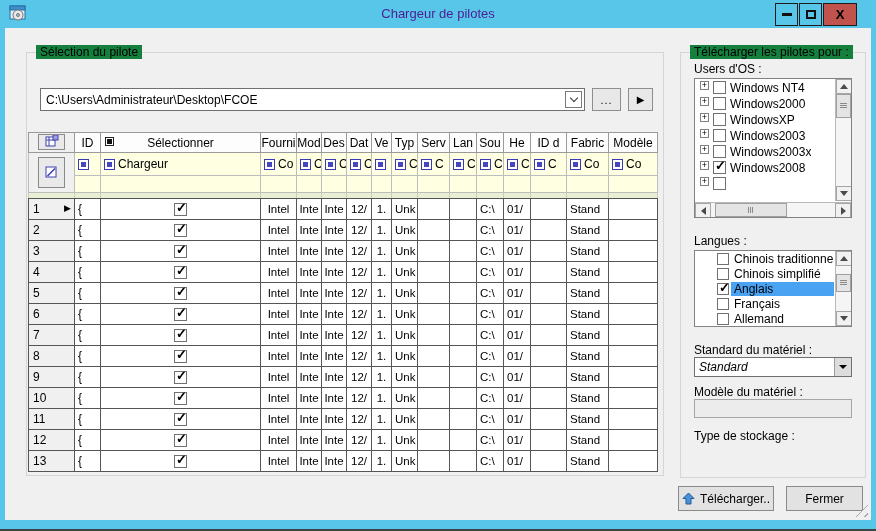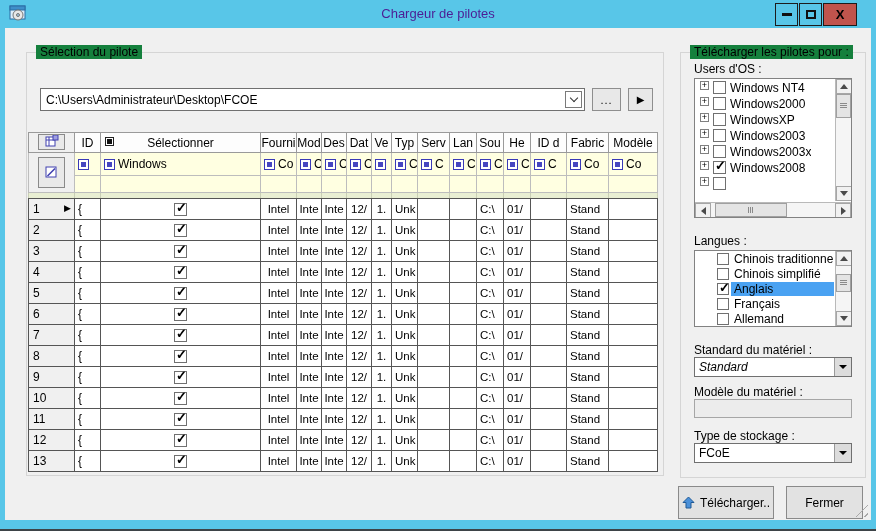--- a/index.html
+++ b/index.html
@@ -120,21 +120,21 @@
   
   .combo { position:absolute; left:689px; width:158px; height:20px; background:#fff; border:1px solid #707070;
            display:flex; align-items:stretch; }
   .combo .ctext { flex:1; padding:2px 4px; overflow:hidden; white-space:nowrap; }
   .combo .drop { width:17px; background:#dcdcdc; border-left:1px solid #9a9a9a; display:flex;
                  align-items:center; justify-content:center; flex:none; }
   .drop .dtri { width:0; height:0; border-top:4px solid #000; border-left:4px solid transparent; border-right:4px solid transparent; }
   .dinput { position:absolute; left:689px; width:158px; height:19px; background:#ececec; border:1px solid #a6a6a6; }
 
   
-  .pushbtn { position:absolute; top:458px; height:33px; background:#e2e2e2; border:1px solid #8a8a8a;
+  .pushbtn { position:absolute; top:458px; height:25px; background:#e2e2e2; border:1px solid #8a8a8a;
              display:flex; align-items:center; justify-content:center; gap:5px; font-size:12px; }
   .btn-download { left:673px; width:96px; }
   .btn-fermer { left:781px; width:77px; }
 
   .grip { position:absolute; right:3px; bottom:3px; width:17px; height:17px;
           background:repeating-linear-gradient(135deg, transparent 0 3px, #a8a8a8 3px 4px, transparent 4px 6px);
           clip-path:polygon(100% 0, 100% 100%, 0 100%); }
 </style>
 </head>
 <body>
@@ -230,21 +230,21 @@
 
           <td class="btncell" rowspan="2">
             <span class="gridbtn tall">
               <svg width="13" height="13" viewBox="0 0 13 13">
                 <rect x="1" y="1" width="10" height="10" fill="#fff" stroke="#4040b0"></rect>
                 <line x1="2.5" y1="10" x2="10" y2="2.5" stroke="#4040b0" stroke-width="1.6"></line>
               </svg>
             </span>
           </td>
           <td><span class="fsq"></span></td>
-          <td><span class="fsq"></span><span>Windows</span></td>
+          <td><span class="fsq"></span><span>Chargeur</span></td>
         <td><span class="fsq"></span><span>Co</span></td>
             <td><span class="fsq"></span><span>C</span></td>
             <td><span class="fsq"></span><span>C</span></td>
             <td><span class="fsq"></span><span>C</span></td>
             <td><span class="fsq"></span><span></span></td>
             <td><span class="fsq"></span><span>C</span></td>
             <td><span class="fsq"></span><span>C</span></td>
             <td><span class="fsq"></span><span>C</span></td>
             <td><span class="fsq"></span><span>C</span></td>
             <td><span class="fsq"></span><span>C</span></td>
@@ -736,26 +736,20 @@
       <span class="ctext">Standard</span>
       <span class="drop">
           <span class="dtri"></span>
         </span>
     </div>
 
     <div class="lbl" style="left:689px; top:357px;">Modèle du matériel :</div>
     <div class="dinput" style="top:371px;"></div>
 
     <div class="lbl" style="left:689px; top:401px;">Type de stockage :</div>
-    <div class="combo" style="top:415px;">
-      <span class="ctext">FCoE</span>
-      <span class="drop">
-          <span class="dtri"></span>
-        </span>
-    </div>
 
     <div class="pushbtn btn-download">
       <svg width="13" height="13" viewBox="0 0 13 13">
         <path d="M6.5 1 L12 6.5 H9 V12 H4 V6.5 H1 Z" fill="#4a90d9" stroke="#205a96" stroke-width="1"></path>
       </svg>
       <span>Télécharger..</span>
     </div>
     <div class="pushbtn btn-fermer">
       <span>Fermer</span>
     </div>

